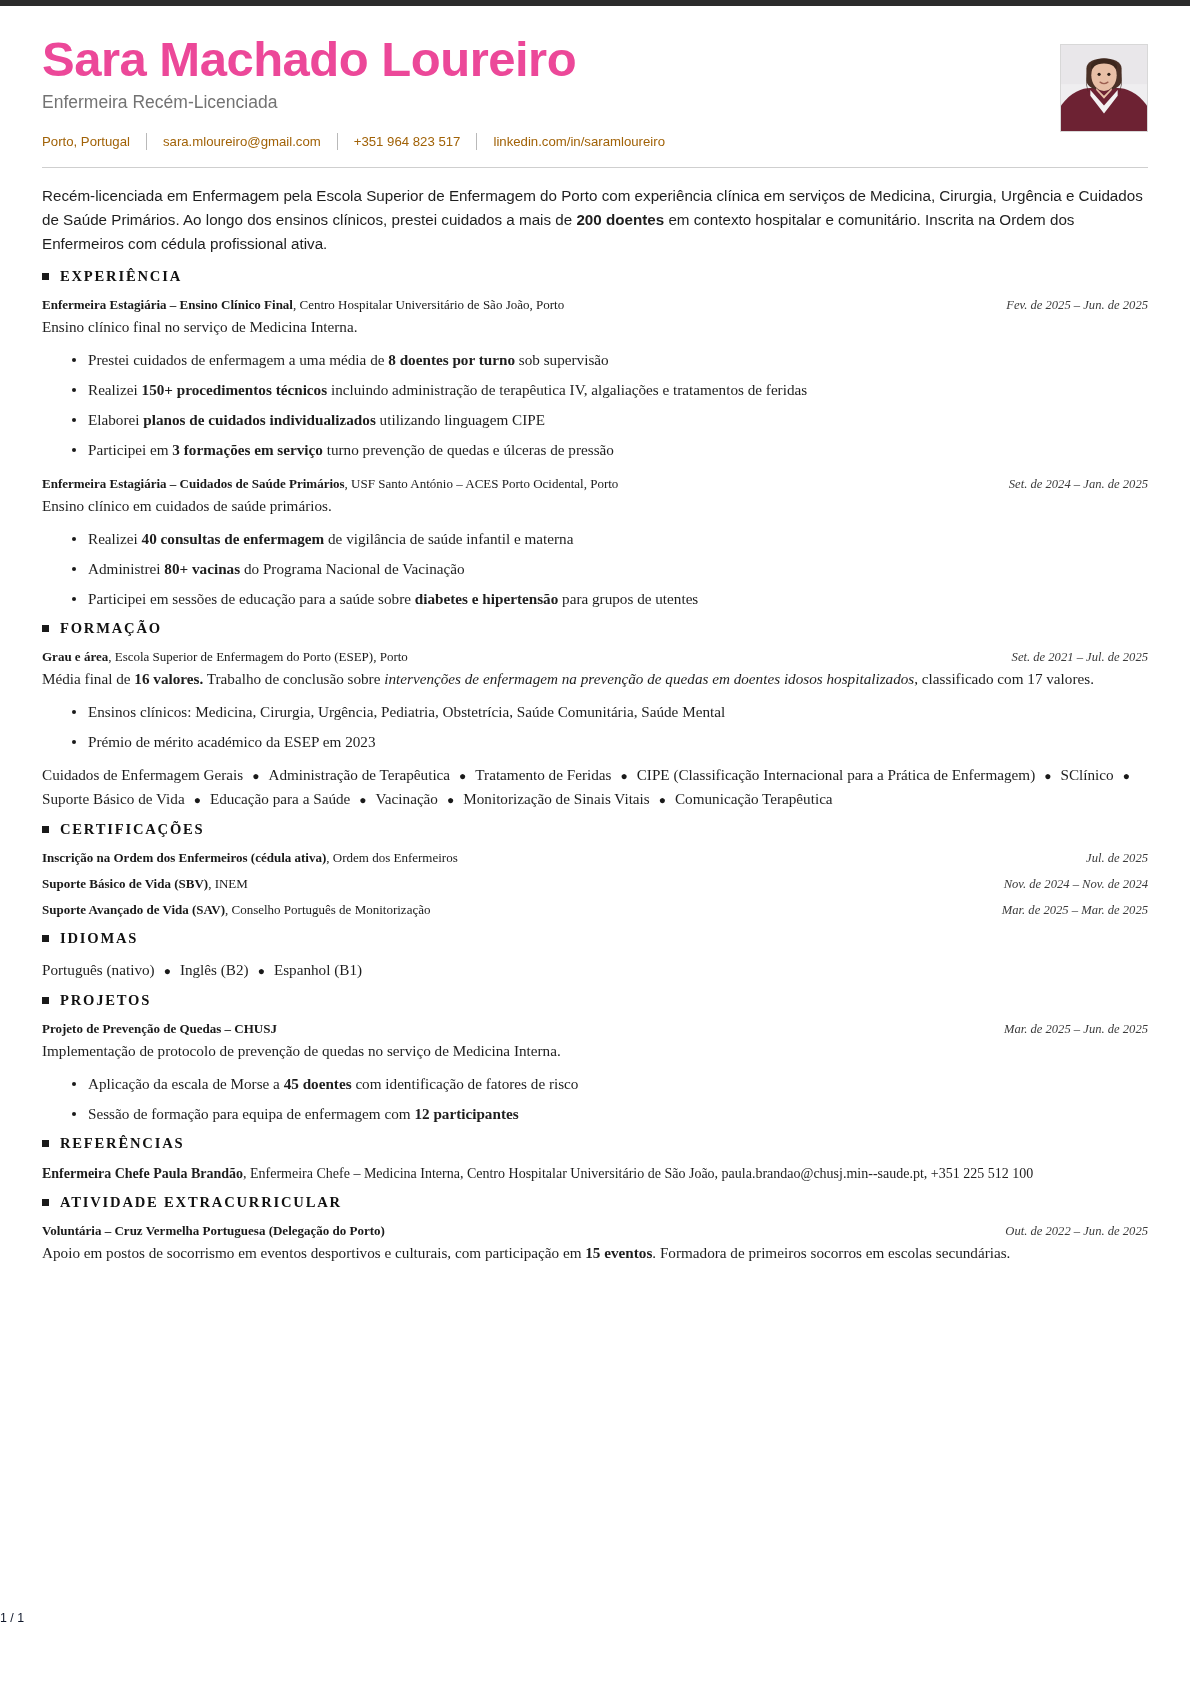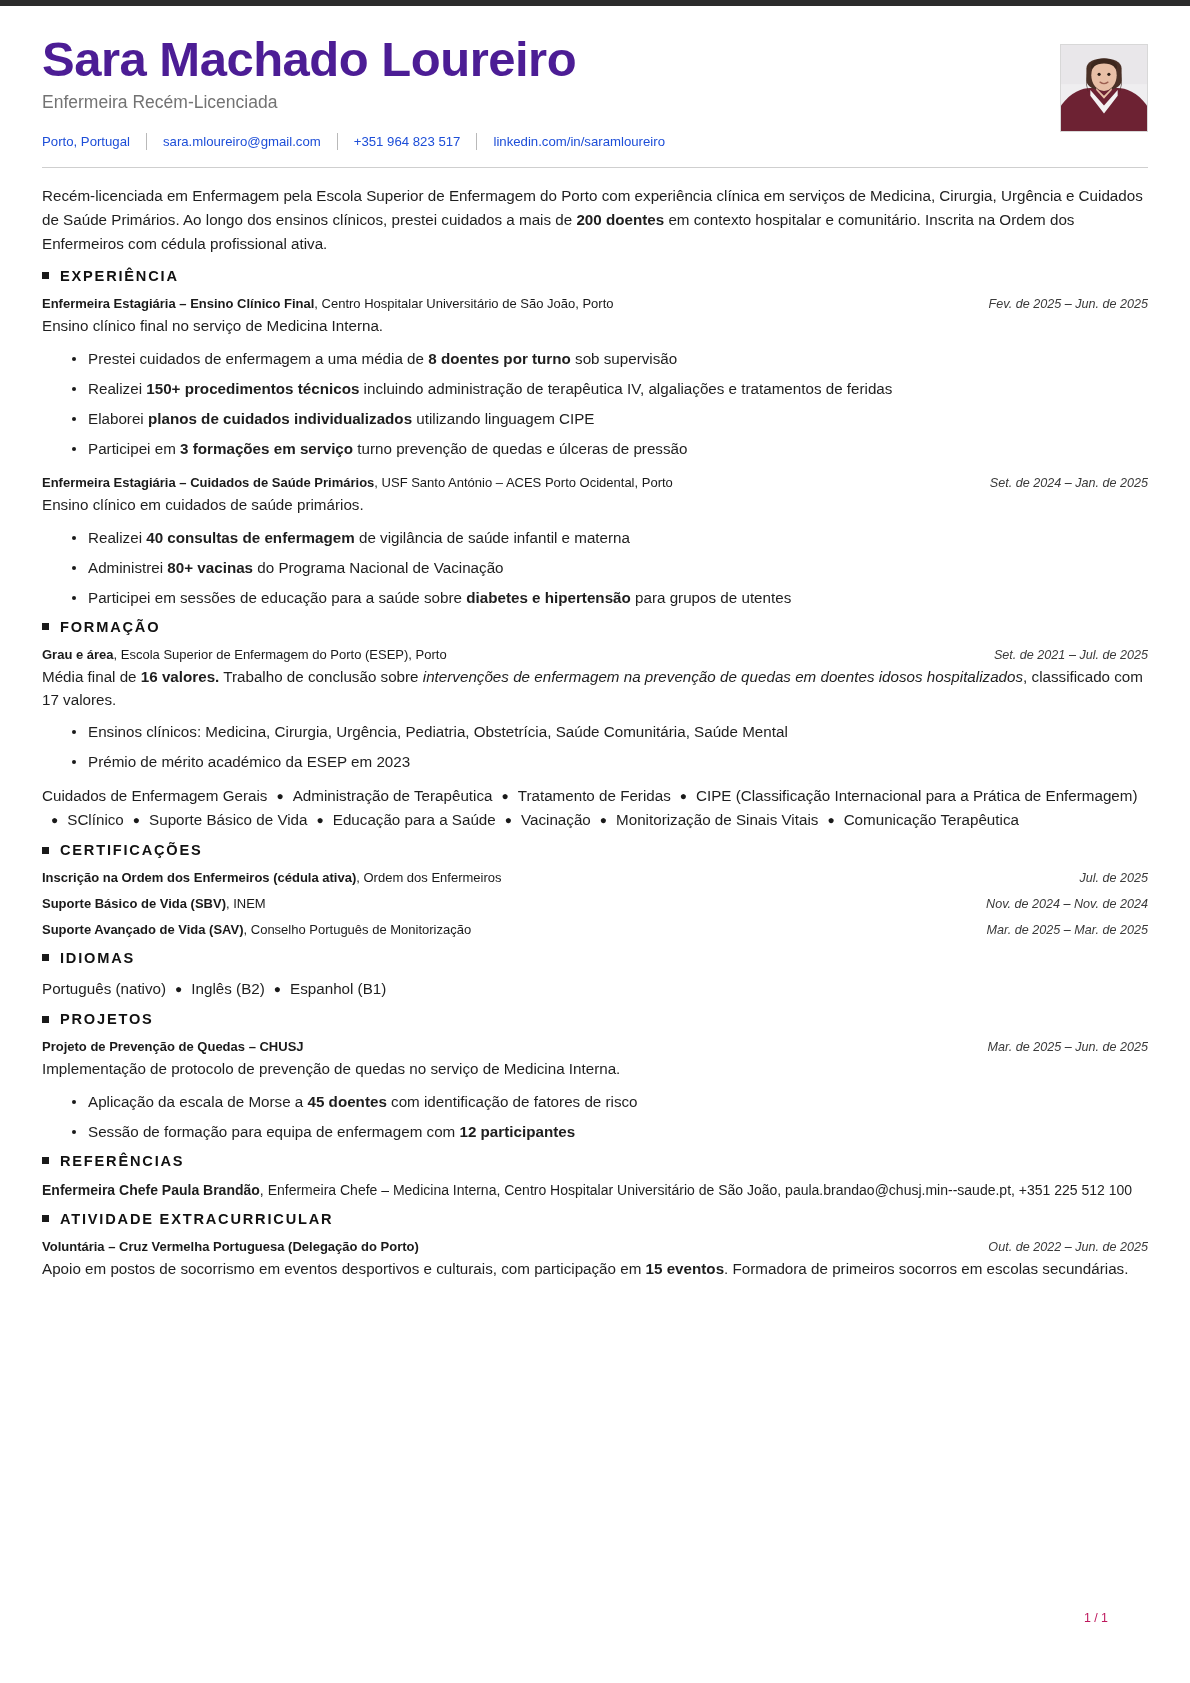--- a/index.html
+++ b/index.html
@@ -37,31 +37,31 @@
     align-items: flex-start;
     padding-top: 34px;
   }
   .header-left { flex: 1; min-width: 0; }
   .name {
     font-size: 49px;
     font-weight: bold;
     letter-spacing: -0.5px;
     line-height: 1.06;
     margin: 0 0 6px 0;
-    color: #4c1d95;
+    color: #ec4899;
   }
   .headline {
     font-size: 17.5px;
     color: #737373;
     margin: 0 0 20px 0;
     font-weight: normal;
   }
   .contact-line {
     font-size: 13.2px;
-    color: #1d4ed8;
+    color: #a16207;
     display: flex;
     align-items: center;
     flex-wrap: wrap;
     white-space: nowrap;
   }
   .contact-item { padding: 0 0 0 0; }
   .contact-sep {
     display: inline-block;
     width: 1px;
     height: 17px;
@@ -90,21 +90,21 @@
   
   .summary {
     font-size: 15.2px;
     line-height: 1.58;
     margin: 16px 0 12px 0;
     color: #1e1e1e;
     text-align: left;
   }
 
   
-  .section { margin-top: 10px; }
+  .section { margin-top: 10px; font-family: Liberation Serif, serif; }
   .section-title {
     font-size: 14.6px;
     font-weight: bold;
     letter-spacing: 1.8px;
     color: #111;
     display: flex;
     align-items: center;
     margin: 0 0 11px 0;
     text-transform: uppercase;
   }
@@ -203,23 +203,23 @@
     color: #1e1e1e;
   }
   .ref-text b { font-weight: bold; }
 
   
   .footer {
     position: absolute;
     left: 0;
     bottom: 58px;
     width: 1108px;
-    text-align: right;
+    text-align: left;
     font-size: 12.4px;
-    color: #be185d;
+    color: #0f172a;
   }
 </style>
 </head>
 <body>
 
 <div class="page">
   <div class="topbar"></div>
 
   <div class="header">
     <div class="header-left">

